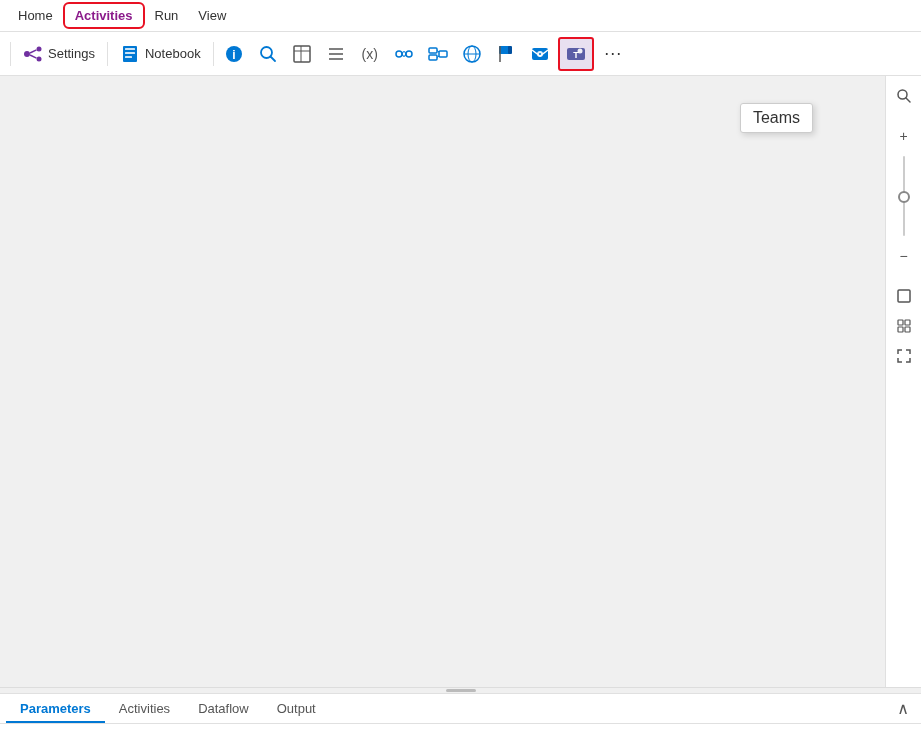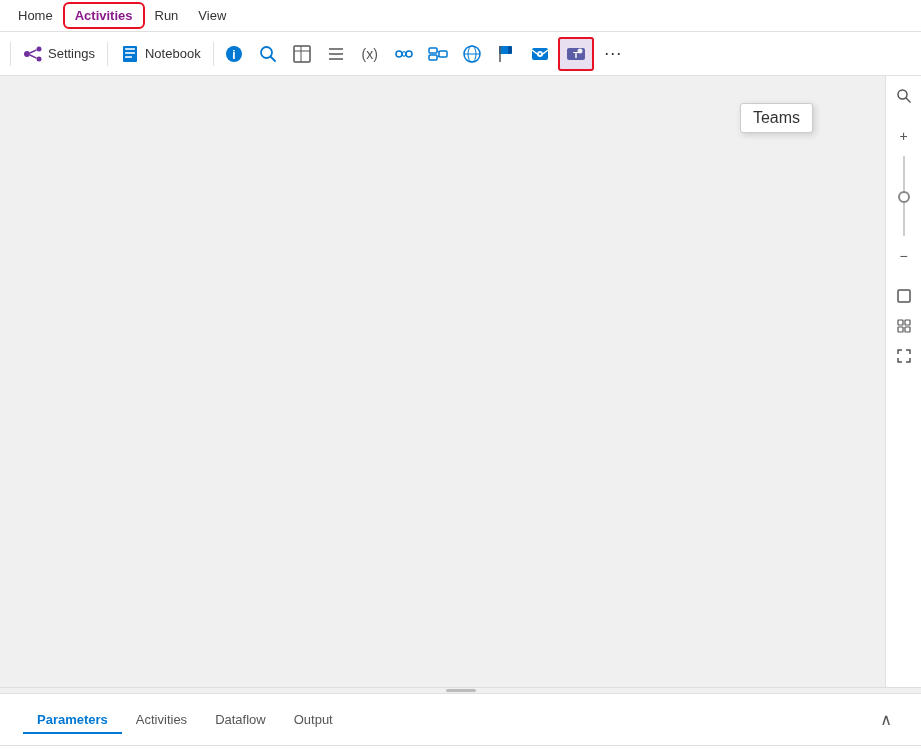--- a/index.html
+++ b/index.html
@@ -166,22 +166,22 @@
 
     
     .bottom-panel {
       background: #fff;
       border-top: 1px solid #e0e0e0;
       height: 56px;
     }
     .bottom-tabs {
       display: flex;
       align-items: center;
-      height: 52px;
-      padding: 0 23px;
+      height: 30px;
+      padding: 0 6px;
       border-bottom: 1px solid #e0e0e0;
     }
     .bottom-tab {
       padding: 6px 14px;
       font-size: 13px;
       cursor: pointer;
       color: #555;
       position: relative;
     }
     .bottom-tab.active {

